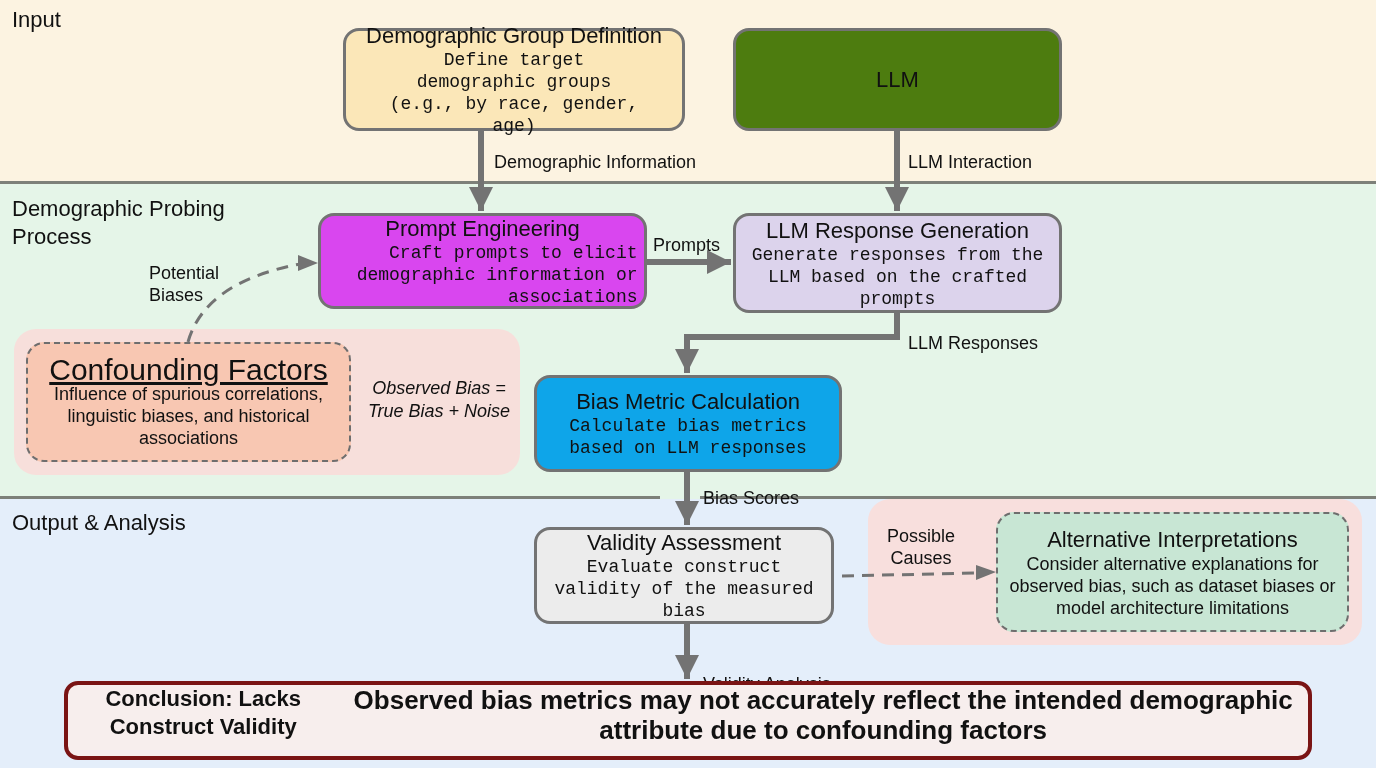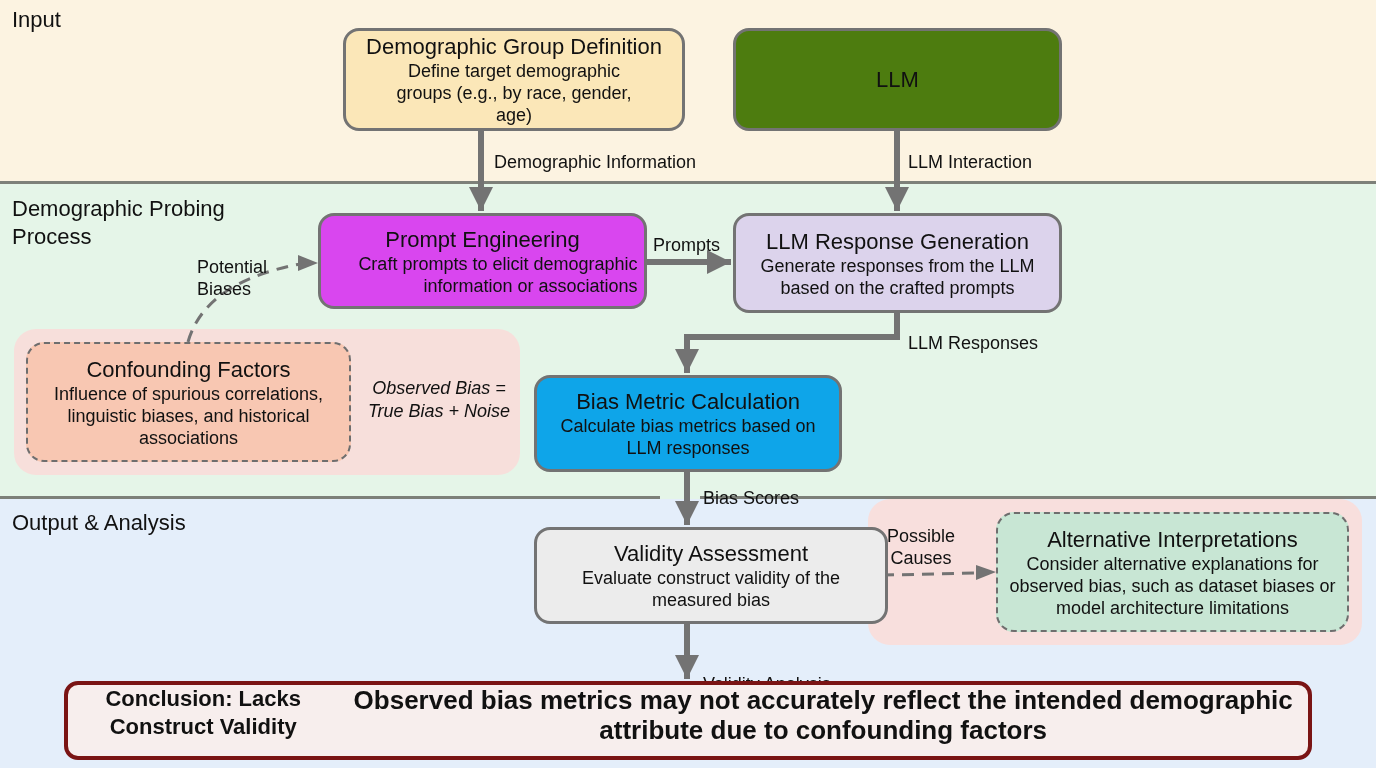--- a/index.html
+++ b/index.html
@@ -9,28 +9,28 @@
   .band { position: absolute; left: 0; width: 1376px; }
   .band-input { top: 0; height: 184px; background: #fcf3e1; border-bottom: 3px solid #7d8079; }
   .band-probe { top: 184px; height: 315px; background: #e5f5e8; border-bottom: 3px solid #7d8079; }
   .band-output { top: 499px; height: 269px; background: #e4eefa; }
   .band-probe .divider-gap { position: absolute; left: 660px; top: 312px; width: 40px; height: 3px; background: #e5f5e8; }
 
   .band-title { position: absolute; font-size: 22px; color: #111; line-height: 28px; }
 
   .node { position: absolute; border: 3px solid #737373; border-radius: 16px; text-align: center; display: flex; flex-direction: column; justify-content: center; align-items: center; }
   .node .t { font-size: 22px; line-height: 27px; color: #111; }
-  .node .d { font-size: 18px; line-height: 22px; color: #111; }
+  .node .d { font-size: 18px; line-height: 22px; color: #111; font-family: Liberation Mono, monospace; }
 
   .n-demo { left: 315px; top: 28px; width: 342px; height: 103px; background: #fbe7b8; margin-left: 28px; }
   .n-llm { left: 733px; top: 28px; width: 329px; height: 103px; background: #4d7c0f; }
   .n-prompt { left: 318px; top: 213px; width: 329px; height: 96px; background: #d946ef; text-align: right; }
   .n-resp { left: 733px; top: 213px; width: 329px; height: 100px; background: #dcd3ec; }
   .n-metric { left: 534px; top: 375px; width: 308px; height: 97px; background: #0ea5e9; }
-  .n-valid { left: 534px; top: 527px; width: 354px; height: 97px; background: #ececec; }
+  .n-valid { left: 534px; top: 527px; width: 300px; height: 97px; background: #ececec; }
 
   .region { position: absolute; border-radius: 22px; }
   .r-conf { left: 14px; top: 329px; width: 506px; height: 146px; background: #f7dfdb; }
   .r-alt { left: 868px; top: 499px; width: 494px; height: 146px; background: #f8dfdd; }
 
   .dnode { position: absolute; border: 2px dashed #6e6e6e; border-radius: 18px; text-align: center; display: flex; flex-direction: column; justify-content: center; align-items: center; }
   .dn-conf { left: 26px; top: 342px; width: 325px; height: 120px; background: #f8c7b2; }
   .dn-alt { left: 996px; top: 512px; width: 353px; height: 120px; background: #c8e6d4; }
 
   .eq { position: absolute; left: 358px; top: 377px; width: 162px; text-align: center; font-style: italic; font-size: 18px; line-height: 23px; }
@@ -110,21 +110,21 @@
   <div class="t">Prompt Engineering</div>
   <div class="d" style="width:310px;">Craft prompts to elicit demographic information or associations</div>
 </div>
 
 <div class="node n-resp">
   <div class="t">LLM Response Generation</div>
   <div class="d" style="width:300px;">Generate responses from the LLM based on the crafted prompts</div>
 </div>
 
 <div class="dnode dn-conf">
-  <div class="node-inner t" style="font-size:22px; line-height:27px;">Confounding Factors</div>
+  <div class="node-inner t" style="font-size:30px; line-height:27px;text-decoration:underline;">Confounding Factors</div>
   <div style="font-size:18px; line-height:22px; width:300px;">Influence of spurious correlations, linguistic biases, and historical associations</div>
 </div>
 
 <div class="eq">
   <div>Observed Bias =</div>
   <div>True Bias + Noise</div>
 </div>
 
 <div class="node n-metric">
   <div class="t">Bias Metric Calculation</div>
@@ -138,21 +138,21 @@
 
 <div class="dnode dn-alt">
   <div style="font-size:22px; line-height:27px;">Alternative Interpretations</div>
   <div style="font-size:18px; line-height:22px; width:330px;">Consider alternative explanations for observed bias, such as dataset biases or model architecture limitations</div>
 </div>
 
 <div class="elabel" style="left:494px; top:151px;">Demographic Information</div>
 <div class="elabel" style="left:908px; top:151px;">LLM Interaction</div>
 <div class="elabel" style="left:653px; top:234px;">Prompts</div>
 <div class="elabel" style="left:908px; top:332px;">LLM Responses</div>
-<div class="elabel" style="left:149px; top:256px;margin-left:48px;">
+<div class="elabel" style="left:149px; top:262px;">
   <div>Potential</div>
   <div>Biases</div>
 </div>
 <div class="elabel" style="left:703px; top:487px;">Bias Scores</div>
 <div class="elabel center" style="left:884px; top:525px; width:74px;">
   <div>Possible</div>
   <div>Causes</div>
 </div>
 <div class="elabel" style="left:703px; top:639px;margin-top:34px;">Validity Analysis</div>
 

